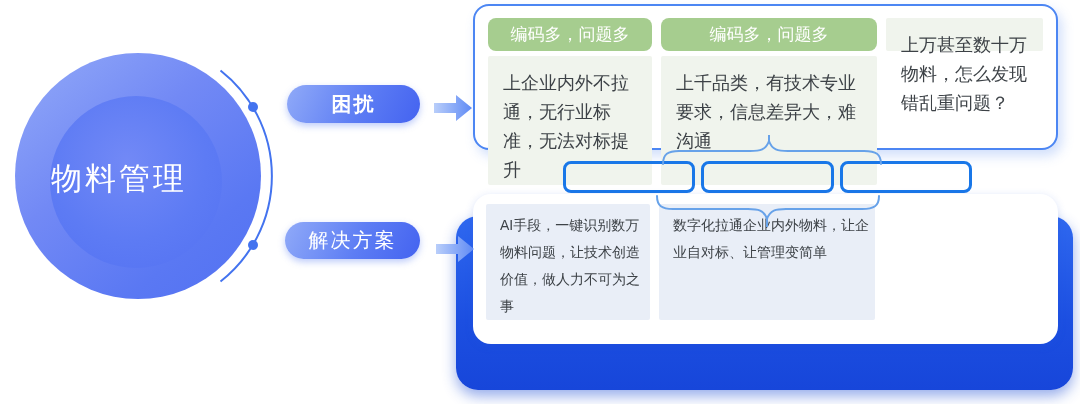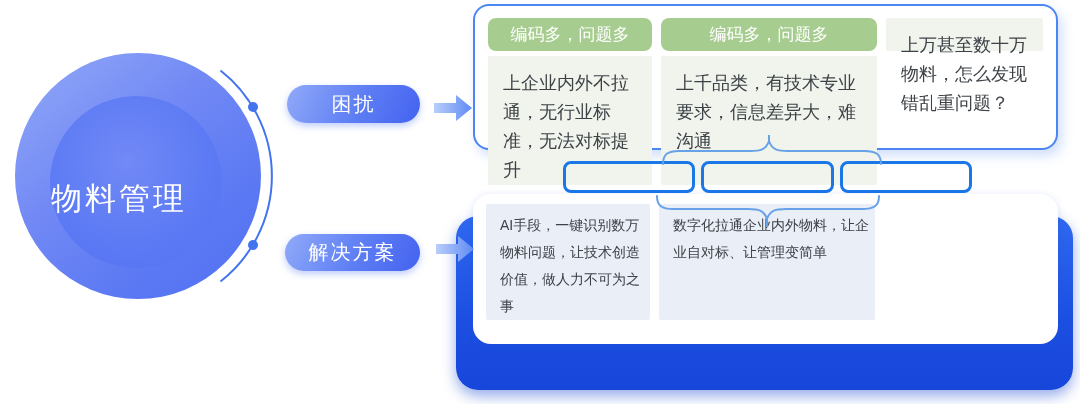--- a/index.html
+++ b/index.html
@@ -14,32 +14,32 @@
   .outer-circle{
     left:15px;top:53px;width:246px;height:246px;border-radius:50%;
     background:linear-gradient(140deg,#93aaf8 0%,#7289f5 40%,#5a78f3 75%,#5271f2 100%);
   }
   .inner-circle{
     left:50px;top:96px;width:172px;height:172px;border-radius:50%;
     background:radial-gradient(circle at 45% 38%,#7289f6 0%,#5d7bf4 55%,#5371f2 100%);
   }
   .circle-label{
     left:15px;top:158px;width:208px;text-align:center;
-    color:#ffffff;font-size:31px;letter-spacing:3px;white-space:nowrap;margin-top:20px;
+    color:#ffffff;font-size:31px;letter-spacing:3px;white-space:nowrap;
   }
 
   
   .pill{
     border-radius:999px;color:#fff;display:flex;align-items:center;justify-content:center;
     background:linear-gradient(115deg,#90aaf8 0%,#5d7df4 55%,#4463f0 100%);
     box-shadow:0 3px 7px rgba(70,110,240,.35);
     font-size:20px;letter-spacing:2px;
   }
-  .pill-problems{left:287px;top:85px;width:133px;height:38px;}
-  .pill-solutions{left:285px;top:234px;width:135px;height:37px;}
+  .pill-problems{left:287px;top:85px;width:133px;height:38px;font-weight:bold;}
+  .pill-solutions{left:285px;top:222px;width:135px;height:37px;}
 
   
   .problems-card{
     left:473px;top:4px;width:585px;height:146px;background:#fff;
     border:2px solid #4c86f3;border-radius:16px;
     box-shadow:4px 6px 12px rgba(90,140,240,.28);
     padding:12px 13px 13px 13px;
     display:grid;grid-template-columns:164px 216px 157px;column-gap:9px;
     grid-template-rows:33px 1fr;row-gap:5px;
   }

